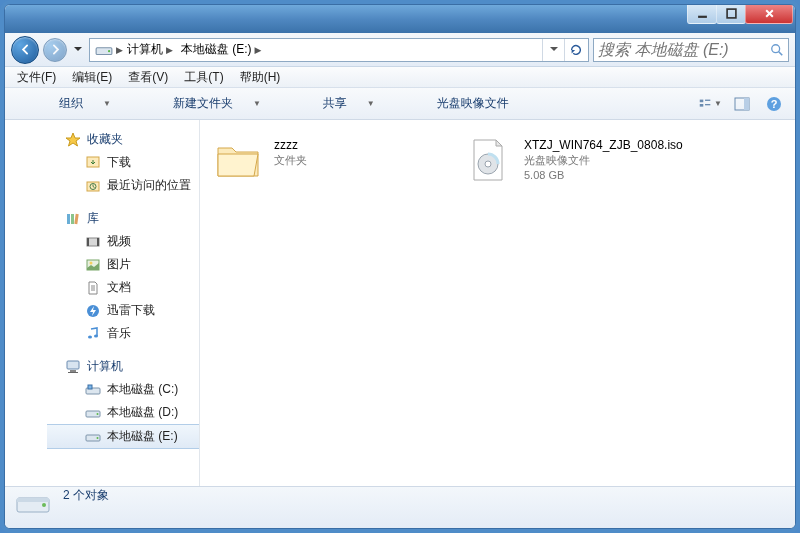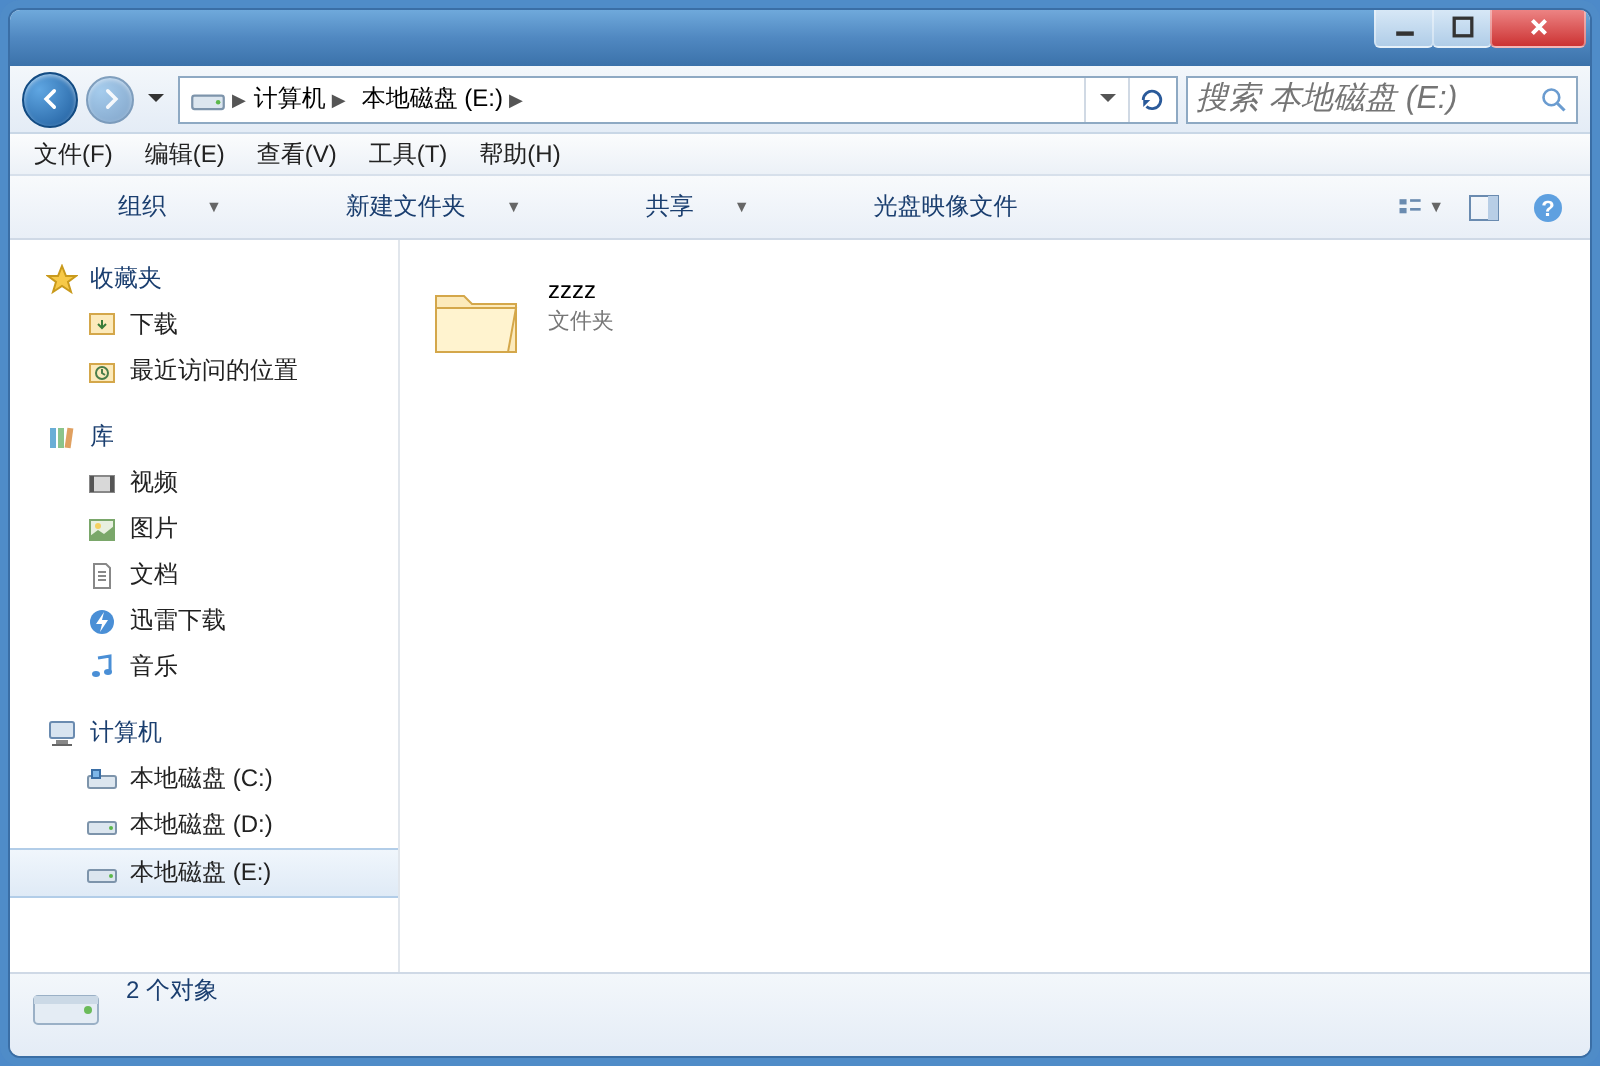--- a/index.html
+++ b/index.html
@@ -81,21 +81,21 @@
   .tool-right{ margin-left:auto; display:flex; align-items:center; gap:6px;}
   .triconbtn{ width:26px; height:24px; display:flex; align-items:center; justify-content:center; border:1px solid transparent; }
   .tdrop{ font-size:8px; color:#666; margin-left:2px;}
   .body{
     flex:1; display:flex; overflow:hidden;
   }
   .sidebar{
     width:195px; background:#fff; border-right:1px solid #e1e6ec;
     overflow:auto; padding:8px 0;
   }
-  .sb-group{ margin-bottom:10px;}
+  .sb-group{ margin-bottom:10px;padding-left:42px;}
   .sb-head{ padding:3px 8px 3px 18px; display:flex; align-items:center; gap:6px; font-size:12px; color:#1a3e6f;}
   .sb-item{ padding:3px 8px 3px 38px; display:flex; align-items:center; gap:6px; color:#222;}
   .sb-item.sel{ background:linear-gradient(180deg,#f0f6fc,#dfeaf6); border:1px solid #b2cde8; border-left:none; border-right:none;}
   .icon{ width:16px; height:16px; display:flex; align-items:center; justify-content:center; flex-shrink:0;}
   .content{
     flex:1; background:#fff; padding:12px 8px; display:flex; align-items:flex-start; gap:10px;
   }
   .fileitem{ width:240px; display:flex; gap:12px; padding:4px 6px; align-items:flex-start;}
   .fileicon{ width:48px; height:48px; display:flex; align-items:center; justify-content:center;}
   .filemeta{ display:flex; flex-direction:column; gap:1px; padding-top:2px;}
@@ -383,20 +383,36 @@
           <svg viewBox="0 0 48 48" width="48" height="48">
               <path d="M4 12 L18 12 L22 16 L44 16 L44 40 L4 40 Z" fill="#fceabb" stroke="#d4a74a"></path>
               <path d="M4 18 L44 18 L40 40 L4 40 Z" fill="#fff3cf" stroke="#d4a74a"></path>
             </svg>
         </div>
         <div class="filemeta">
           <div class="fname">zzzz</div>
           <div class="fsub">文件夹</div>
         </div>
       </div>
+      <div class="fileitem">
+        <div class="fileicon">
+          <svg viewBox="0 0 48 48" width="48" height="48">
+            <path d="M10 4 L32 4 L38 10 L38 44 L10 44 Z" fill="#fff" stroke="#aaa"></path>
+            <path d="M32 4 L32 10 L38 10 Z" fill="#e8e8e8" stroke="#aaa"></path>
+            <circle cx="24" cy="28" r="10" fill="#e0e4e8" stroke="#9aa4ae"></circle>
+            <circle cx="24" cy="28" r="3" fill="#fff" stroke="#9aa4ae"></circle>
+            <path d="M24 18 A10 10 0 0 1 34 28" fill="none" stroke="#c0e0f0" stroke-width="3"></path>
+          </svg>
+        </div>
+        <div class="filemeta">
+          <div class="fname">XTZJ_WIN764_ZJB_0808.iso</div>
+          <div class="fsub">光盘映像文件</div>
+          <div class="fsub">5.08 GB</div>
+        </div>
+      </div>
     </div>
   </div>
 
   <div class="statusbar">
     <div class="status-icon">
       <svg viewBox="0 0 36 28" width="36" height="28">
           <rect x="2" y="10" width="32" height="14" rx="2" fill="#e4ecf4" stroke="#9ab0c6"></rect>
           <ellipse cx="29" cy="17" rx="2" ry="2" fill="#6bbb5a"></ellipse>
           <rect x="2" y="10" width="32" height="4" fill="#cbd9e6"></rect>
         </svg>

